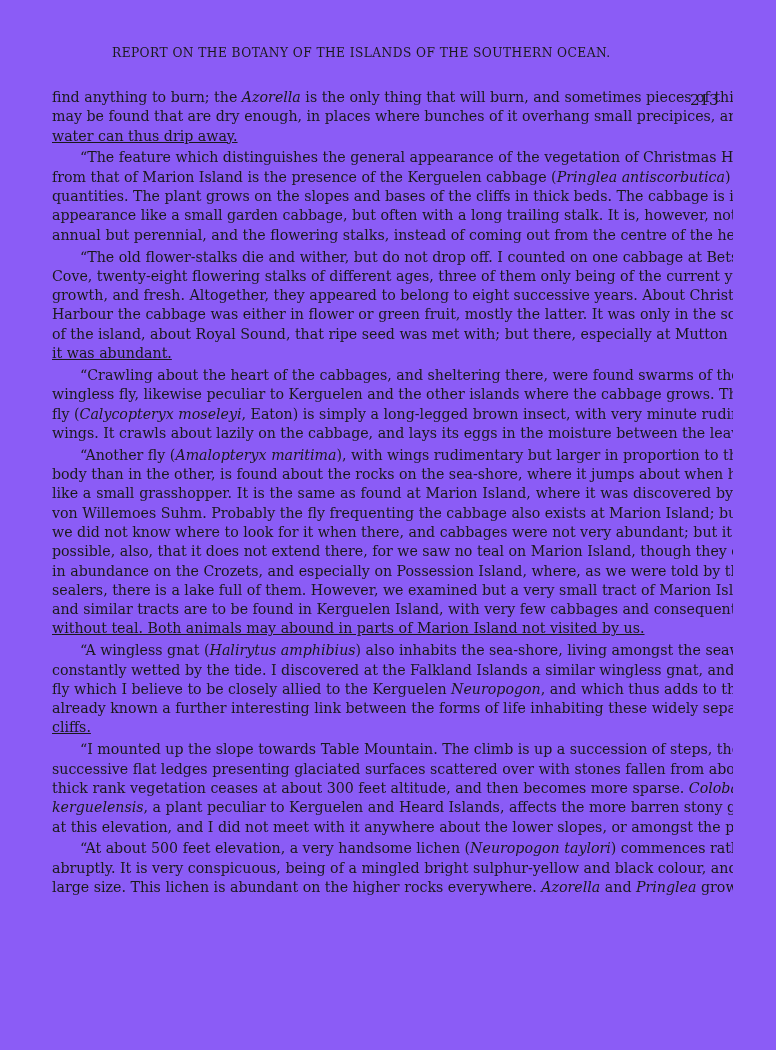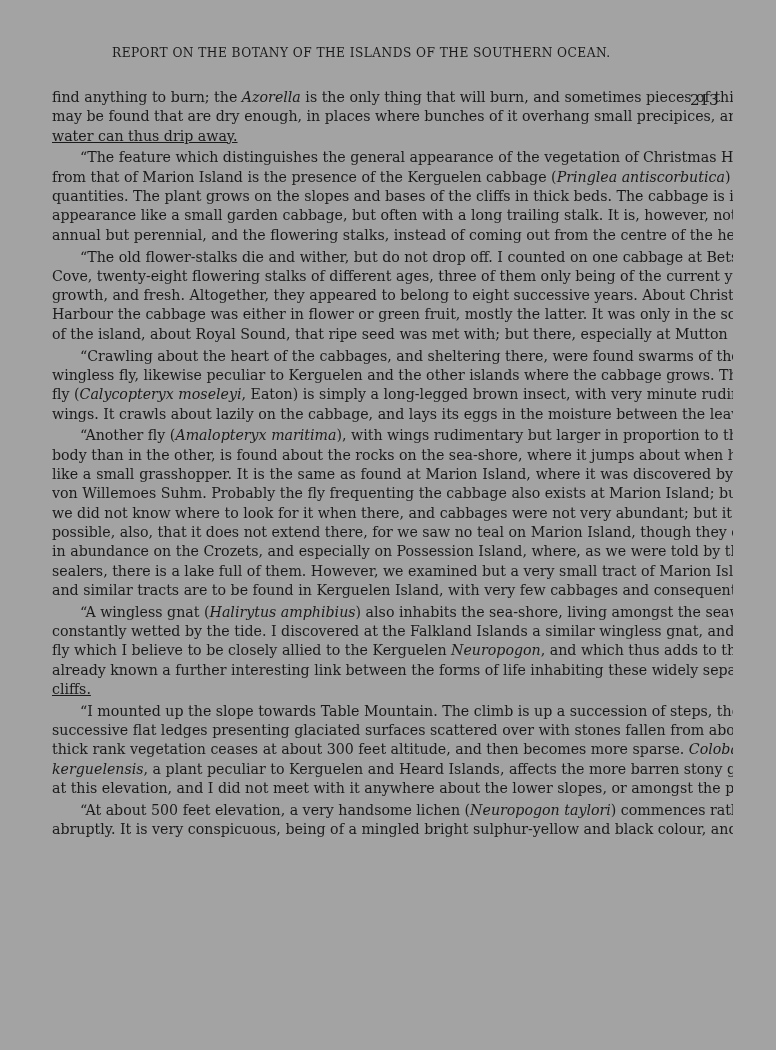--- a/index.html
+++ b/index.html
@@ -1,17 +1,17 @@
 <!DOCTYPE html>
 <html><head>
 <meta charset="utf-8">
 <style>
   html, body { margin: 0; padding: 0; background: #ffffff; }
   body { width: 776px; height: 1050px; position: relative; overflow: hidden; }
-  .page { position: absolute; left: 0; top: 0; width: 776px; height: 1050px; background: #a3a3a3; color: #1a1a1a;
+  .page { position: absolute; left: 0; top: 0; width: 776px; height: 1050px; background: #8b5cf6; color: #1a1a1a;
           font-family: "DejaVu Serif", serif; }
   .running-head { position: absolute; top: 46px; left: 112px; width: 550px; font-size: 12.2px; letter-spacing: 0.45px;
                   text-align: left; white-space: nowrap; }
   .page-num { position: absolute; top: 43px; left: 690px; font-size: 15px; margin-top: 48px; }
   .body { position: absolute; left: 52px; top: 88px; width: 681px; font-size: 14.2px; }
   .line { height: 19.3px; line-height: 19.3px; white-space: nowrap; text-align: justify; text-align-last: justify; overflow: hidden; }
   .line.last { text-align-last: left; text-decoration: underline; }
   .line.indent { padding-left: 28px; }
   .para { margin-bottom: 2.6px; }
   i { font-style: italic; margin-top: 44px; }
@@ -34,50 +34,53 @@
         <div class="line">quantities.  The plant grows on the slopes and bases of the cliffs in thick beds.  The cabbage is in</div>
         <div class="line">appearance like a small garden cabbage, but often with a long trailing stalk.  It is, however, not</div>
         <div class="line">annual but perennial, and the flowering stalks, instead of coming out from the centre of the head,</div>
       </div>
       <div class="para">
         <div class="line indent">“The old flower-stalks die and wither, but do not drop off.  I counted on one cabbage at Betsy</div>
         <div class="line">Cove, twenty-eight flowering stalks of different ages, three of them only being of the current year’s</div>
         <div class="line">growth, and fresh.  Altogether, they appeared to belong to eight successive years.  About Christmas</div>
         <div class="line">Harbour the cabbage was either in flower or green fruit, mostly the latter.  It was only in the south</div>
         <div class="line">of the island, about Royal Sound, that ripe seed was met with; but there, especially at Mutton Cove,</div>
+        <div class="line last">it was abundant.</div>
       </div>
       <div class="para">
         <div class="line indent">“Crawling about the heart of the cabbages, and sheltering there, were found swarms of the curious</div>
         <div class="line">wingless fly, likewise peculiar to Kerguelen and the other islands where the cabbage grows.  The</div>
         <div class="line">fly (<i>Calycopteryx moseleyi</i>, Eaton) is simply a long-legged brown insect, with very minute rudimentary</div>
         <div class="line">wings.  It crawls about lazily on the cabbage, and lays its eggs in the moisture between the leaves,</div>
       </div>
       <div class="para">
         <div class="line indent">“Another fly (<i>Amalopteryx maritima</i>), with wings rudimentary but larger in proportion to the</div>
         <div class="line">body than in the other, is found about the rocks on the sea-shore, where it jumps about when hunted,</div>
         <div class="line">like a small grasshopper.  It is the same as found at Marion Island, where it was discovered by</div>
         <div class="line">von Willemoes Suhm.  Probably the fly frequenting the cabbage also exists at Marion Island; but</div>
         <div class="line">we did not know where to look for it when there, and cabbages were not very abundant; but it is</div>
         <div class="line">possible, also, that it does not extend there, for we saw no teal on Marion Island, though they exist</div>
         <div class="line">in abundance on the Crozets, and especially on Possession Island, where, as we were told by the</div>
         <div class="line">sealers, there is a lake full of them.  However, we examined but a very small tract of Marion Island,</div>
         <div class="line">and similar tracts are to be found in Kerguelen Island, with very few cabbages and consequently</div>
+        <div class="line last">without teal.  Both animals may abound in parts of Marion Island not visited by us.</div>
       </div>
       <div class="para">
         <div class="line indent">“A wingless gnat (<i>Halirytus amphibius</i>) also inhabits the sea-shore, living amongst the seaweed</div>
         <div class="line">constantly wetted by the tide.  I discovered at the Falkland Islands a similar wingless gnat, and a</div>
         <div class="line">fly which I believe to be closely allied to the Kerguelen <i>Neuropogon</i>, and which thus adds to those</div>
         <div class="line">already known a further interesting link between the forms of life inhabiting these widely separated</div>
         <div class="line last">cliffs.</div>
       </div>
       <div class="para">
         <div class="line indent">“I mounted up the slope towards Table Mountain.  The climb is up a succession of steps, the</div>
         <div class="line">successive flat ledges presenting glaciated surfaces scattered over with stones fallen from above.  The</div>
         <div class="line">thick rank vegetation ceases at about 300 feet altitude, and then becomes more sparse.  <i>Colobanthus</i></div>
         <div class="line"><i>kerguelensis</i>, a plant peculiar to Kerguelen and Heard Islands, affects the more barren stony ground</div>
         <div class="line">at this elevation, and I did not meet with it anywhere about the lower slopes, or amongst the peaty</div>
       </div>
       <div class="para">
         <div class="line indent">“At about 500 feet elevation, a very handsome lichen (<i>Neuropogon taylori</i>) commences rather</div>
         <div class="line">abruptly.  It is very conspicuous, being of a mingled bright sulphur-yellow and black colour, and of</div>
+        <div class="line">large size.  This lichen is abundant on the higher rocks everywhere.  <i>Azorella</i> and <i>Pringlea</i> grow</div>
       </div>
     </div>
 </div>
 
 </body></html>

